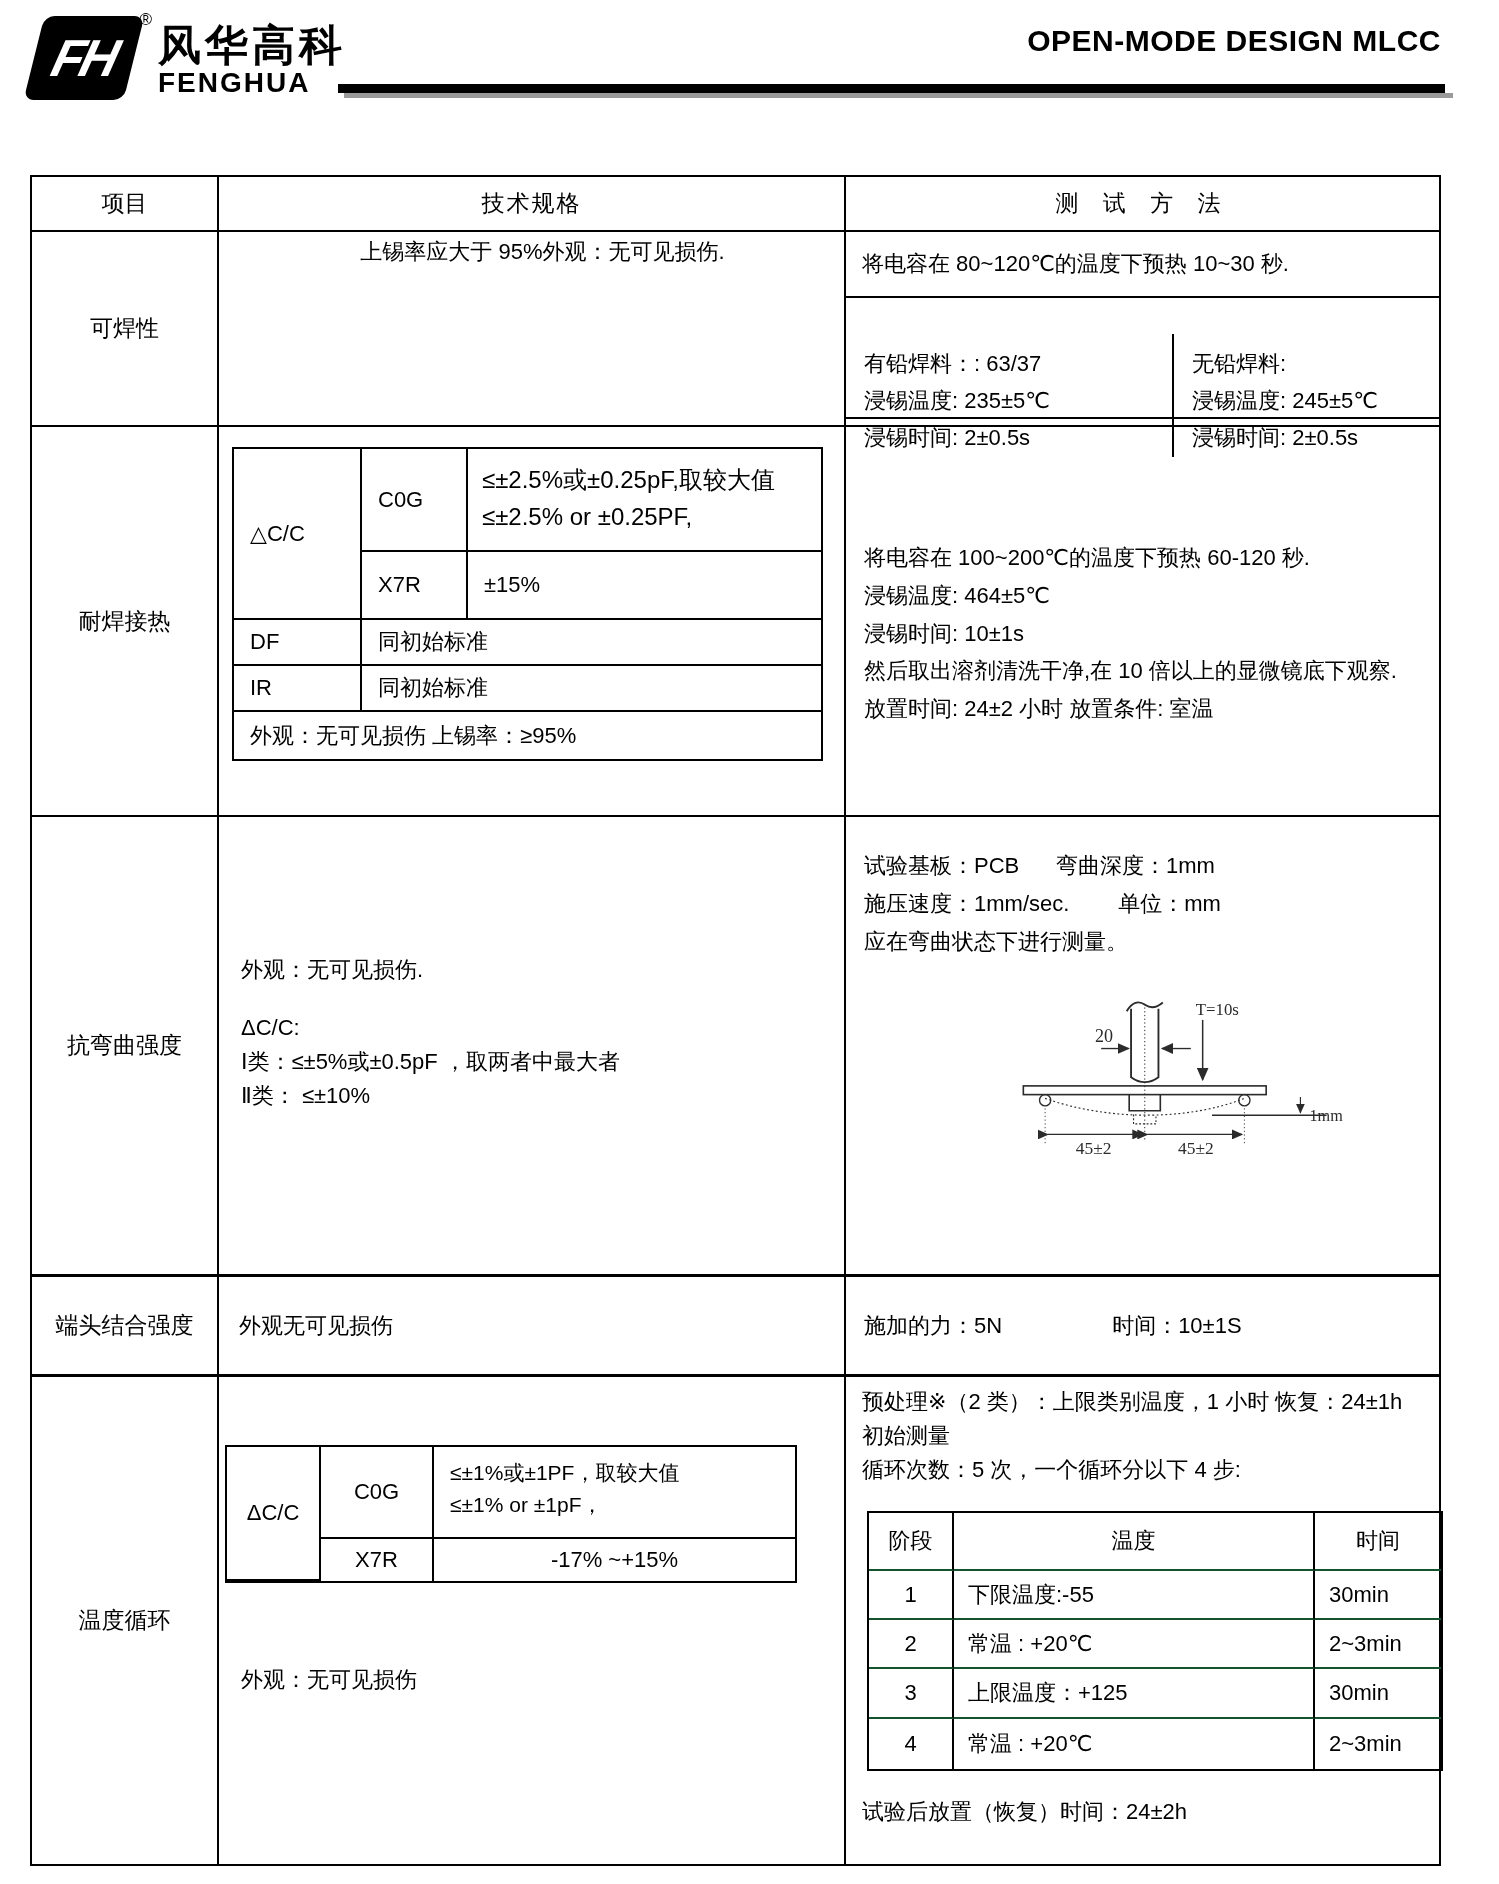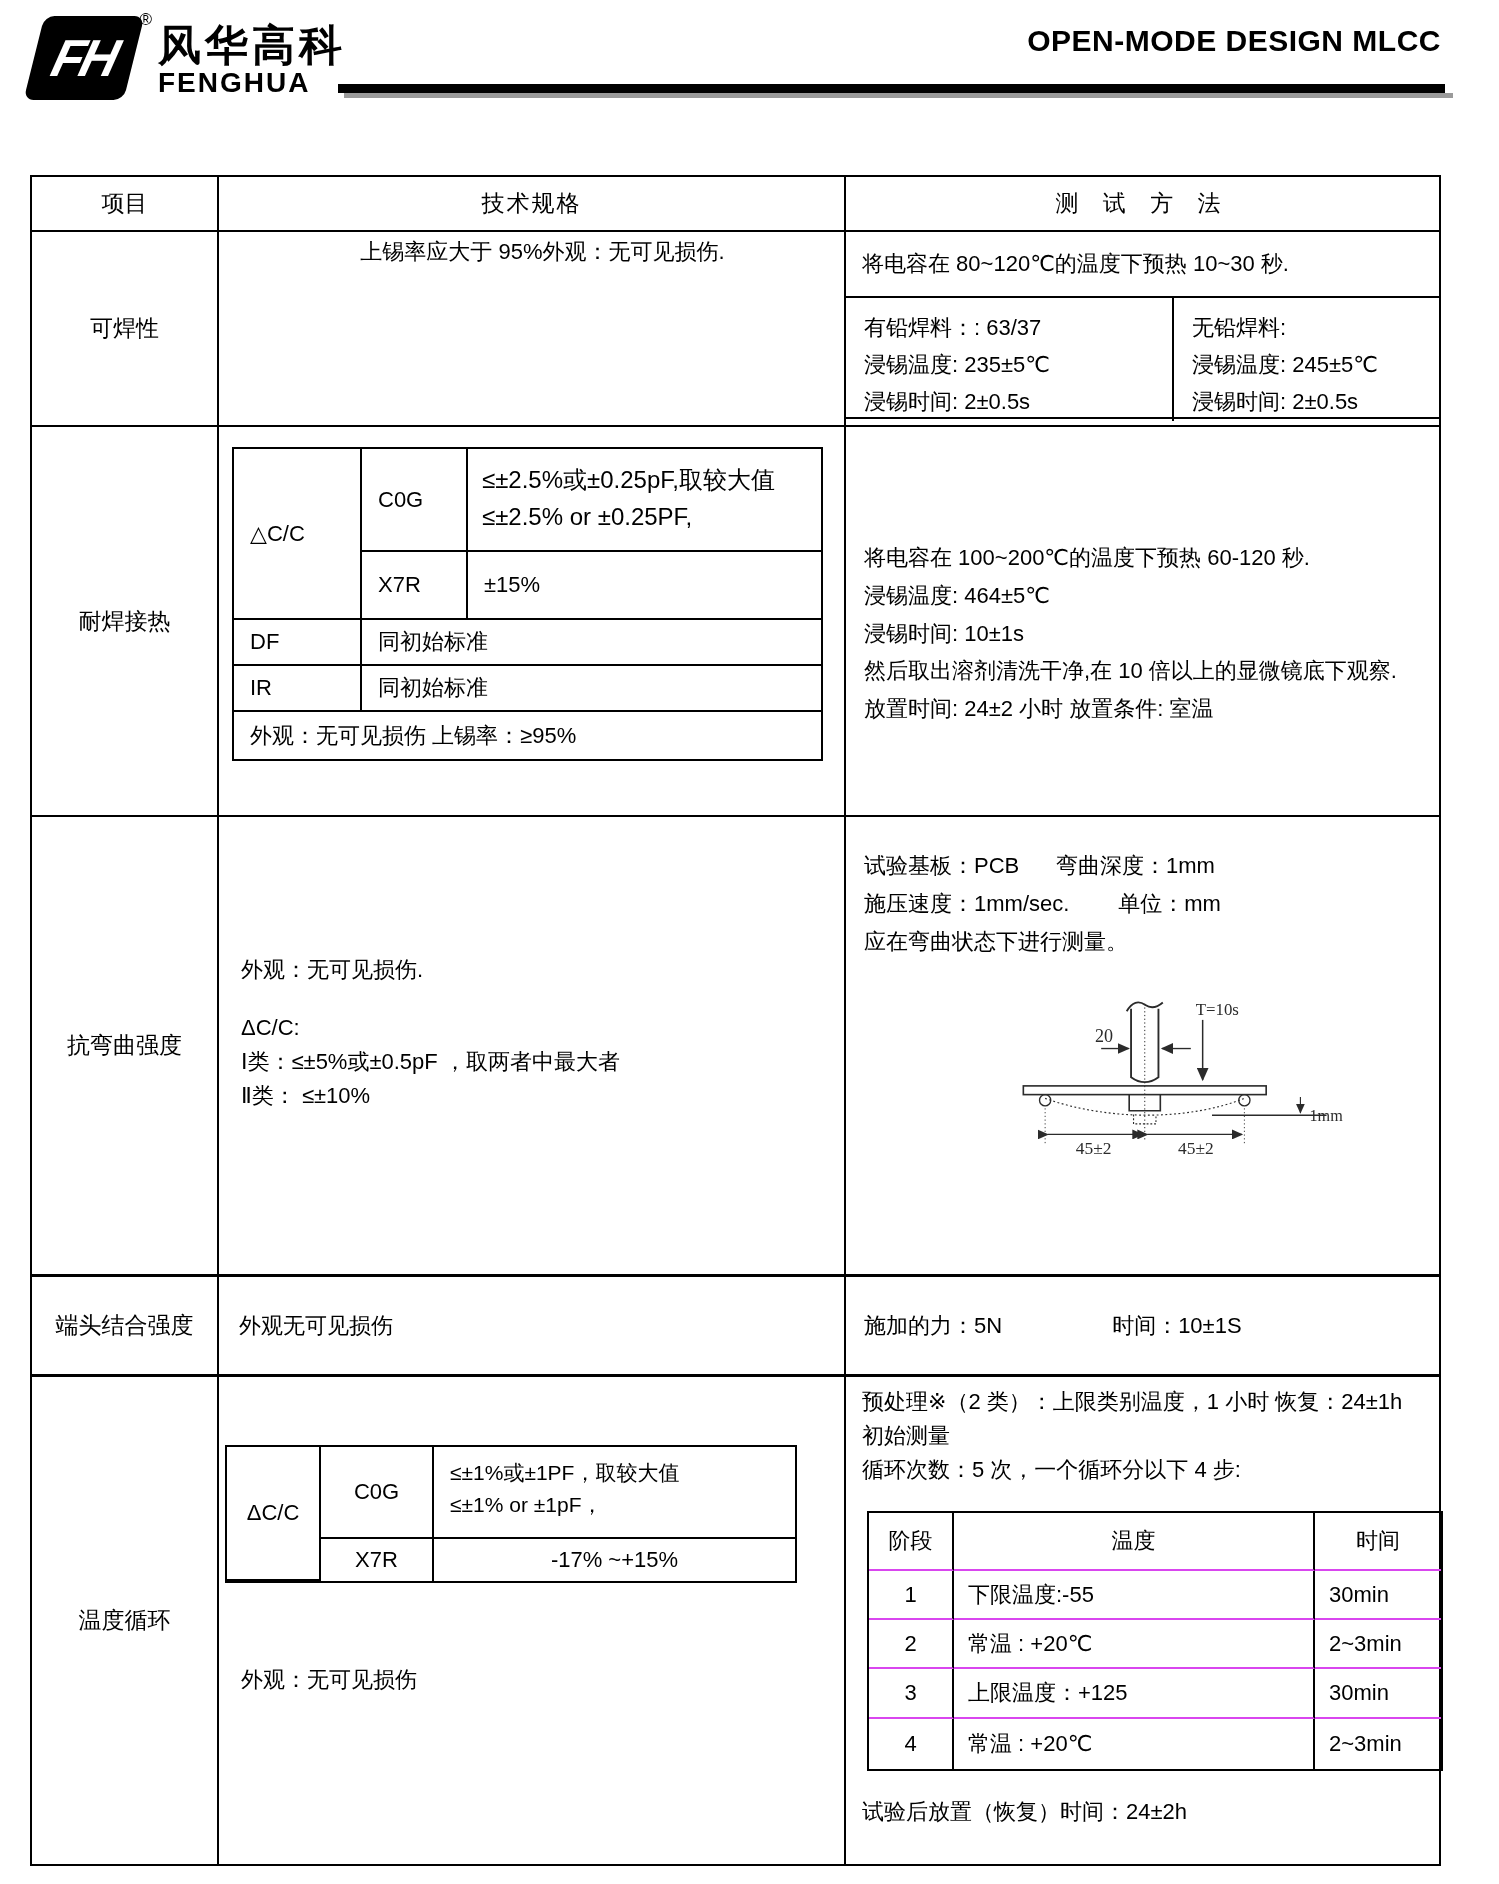--- a/index.html
+++ b/index.html
@@ -35,21 +35,21 @@
   .sp8{letter-spacing:9px;}
   .item-cell{display:flex;align-items:center;justify-content:center;font-size:23px;}
 
   
   .spec1{display:flex;flex-direction:row;justify-content:center;padding-left:22px;
          font-size:22px;line-height:1.8;}
   .m1-intro{padding:17px 0 0 16px;font-size:22px;}
   .solder-sub{position:absolute;left:0;right:0;top:64px;bottom:6px;
               border-top:2px solid #000;border-bottom:2px solid #000;
               display:grid;grid-template-columns:328px 1fr;}
-  .solder-box{padding:12px 0 0 18px;font-size:22px;line-height:1.68;box-sizing:border-box;}
+  .solder-box{padding:12px 0 0 18px;font-size:22px;line-height:1.68;box-sizing:border-box;margin-top:36px;}
   .solder-box.first{border-right:2px solid #000;}
 
   
   .heat-tbl{position:absolute;left:13px;top:20px;width:587px;border:2px solid #000;
             display:grid;grid-template-columns:128px 106px 1fr;
             grid-template-rows:103px 68px 46px 46px 47px;font-size:22px;}
   .hc{border-right:2px solid #000;border-bottom:2px solid #000;display:flex;align-items:center;
       padding-left:16px;box-sizing:border-box;min-width:0;}
   .hc.no-r{border-right:none;}
   .hc.no-b{border-bottom:none;}
@@ -77,21 +77,21 @@
   .cc.no-r{border-right:none;}
   .cc.no-b{border-bottom:none;}
   .cc.block{display:block;padding:10px 0 0 16px;font-size:21px;line-height:1.5;text-align:left;}
   .c-dcc{grid-row:1/3;grid-column:1;}
   .spec5-appearance{position:absolute;left:22px;top:288px;font-size:22px;}
   .m5{padding:8px 14px 0 16px;font-size:22px;}
   .m5-line{line-height:1.55;}
   .stage-tbl{margin:24px 0 0 5px;width:576px;border:2px solid #000;display:grid;
              grid-template-columns:85px 361px 1fr;
              grid-template-rows:58px 49px 49px 50px 50px;font-size:22px;box-sizing:border-box;}
-  .sc{border-right:2px solid #000;border-bottom:2px solid #d946ef;box-sizing:border-box;
+  .sc{border-right:2px solid #000;border-bottom:2px solid #14532d;box-sizing:border-box;
       display:flex;align-items:center;min-width:0;}
   .sc.no-r{border-right:none;}
   .sc.no-b{border-bottom:none;}
   .sc.ctr{justify-content:center;}
   .sc.pad{padding-left:14px;}
   .m5-footer{margin-top:26px;font-size:22px;}
 
   
   .fig-line{stroke:#2b2b2b;fill:none;}
   .fig-text{font-family:"Liberation Serif","DejaVu Serif",serif;fill:#2b2b2b;}

